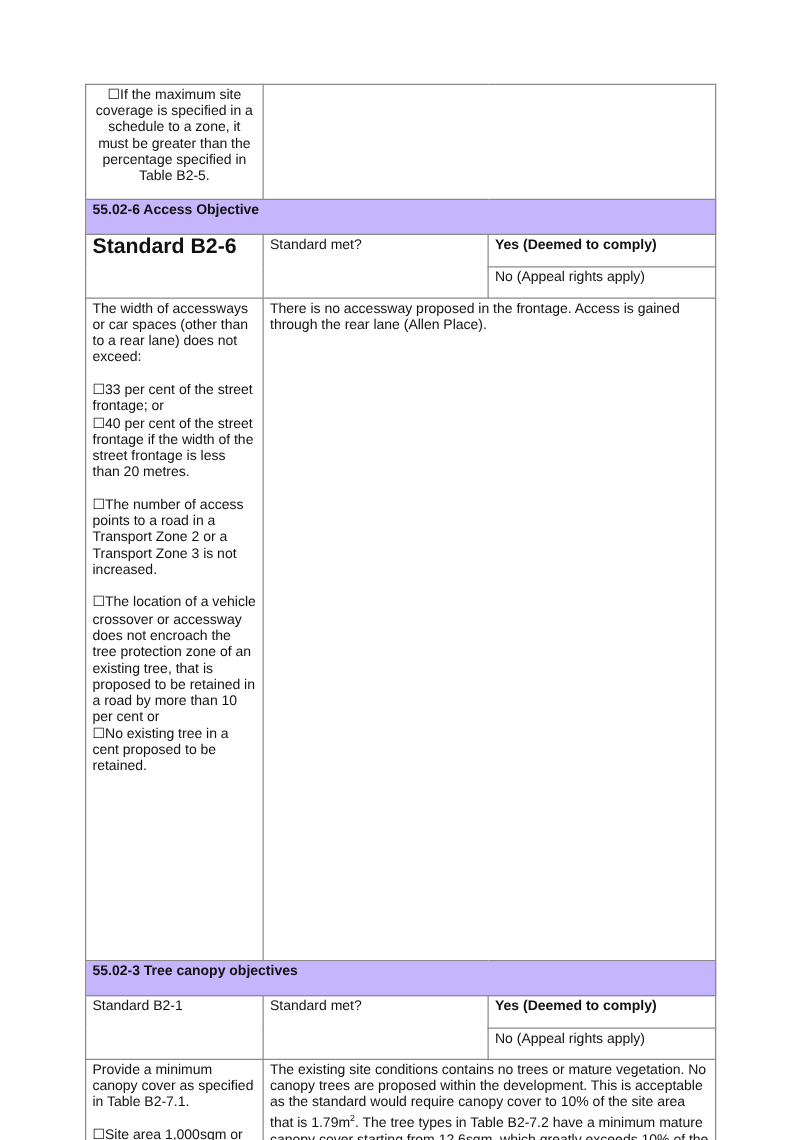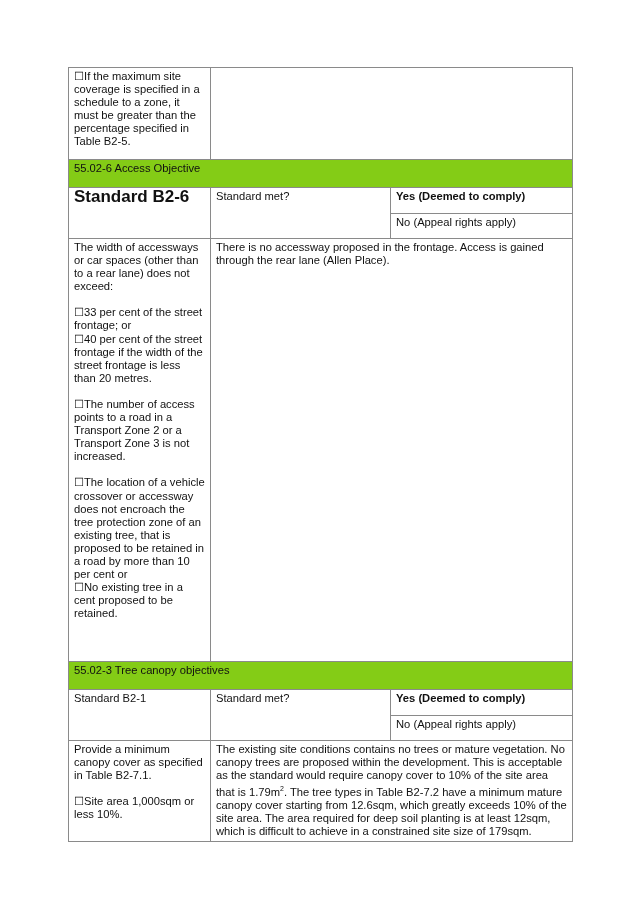--- a/index.html
+++ b/index.html
@@ -2,58 +2,58 @@
 <html><head>
 <meta charset="utf-8">
 <style>
   html, body { margin:0; padding:0; background:#ffffff; }
   body { width:638px; height:912px; position:relative; overflow:hidden;
          font-family:"Liberation Sans", sans-serif; color:#111; }
   table.doc { position:absolute; left:68px; top:67px; width:504px;
               border-collapse:collapse; table-layout:fixed; font-size:11.2px; line-height:13.1px; }
   table.doc td { border:1px solid #8a8a8a; vertical-align:top; padding:2px 5px 3px 5px; }
   col.c1 { width:142px; } col.c2 { width:180px; } col.c3 { width:182px; }
-  td.section { background:#84cc16; font-weight:normal; height:22px; }
+  td.section { background:#c4b5fd; font-weight:bold; height:22px; }
   .std-title { font-weight:bold; font-size:17px; }
   .bold { font-weight:bold; }
   .gap { height:13px; }
   p { margin:0; }
 </style>
 </head>
 <body>
 
 <table class="doc">
   <colgroup>
       <col class="c1">
       <col class="c2">
       <col class="c3">
     </colgroup>
 
   <tbody>
-      <tr style="height:92px;">
+      <tr style="height:92px;text-align:center;">
     <td>
       <p>☐If the maximum site coverage is specified in a schedule to a zone, it must be greater than the percentage specified in Table B2-5.</p>
     </td>
     <td colspan="2"></td>
   </tr>
 
   <tr>
     <td colspan="3" class="section">55.02-6 Access Objective</td>
   </tr>
 
   <tr style="height:26px;">
     <td rowspan="2"><span class="std-title">Standard B2-6</span></td>
     <td rowspan="2">Standard met?</td>
     <td class="bold">Yes (Deemed to comply)</td>
   </tr>
   <tr style="height:25px;">
     <td>No (Appeal rights apply)</td>
   </tr>
 
-  <tr style="height:423px;">
+  <tr style="height:530px;">
     <td>
       <p>The width of accessways or car spaces (other than to a rear lane) does not exceed:</p>
       <div class="gap"></div>
       <p>☐33 per cent of the street frontage; or</p>
       <p>☐40 per cent of the street frontage if the width of the street frontage is less than 20 metres.</p>
       <div class="gap"></div>
       <p>☐The number of access points to a road in a Transport Zone 2 or a Transport Zone 3 is not increased.</p>
       <div class="gap"></div>
       <p>☐The location of a vehicle crossover or accessway does not encroach the tree protection zone of an existing tree, that is proposed to be retained in a road by more than 10 per cent or</p>
       <p>☐No existing tree in a cent proposed to be retained.</p>

